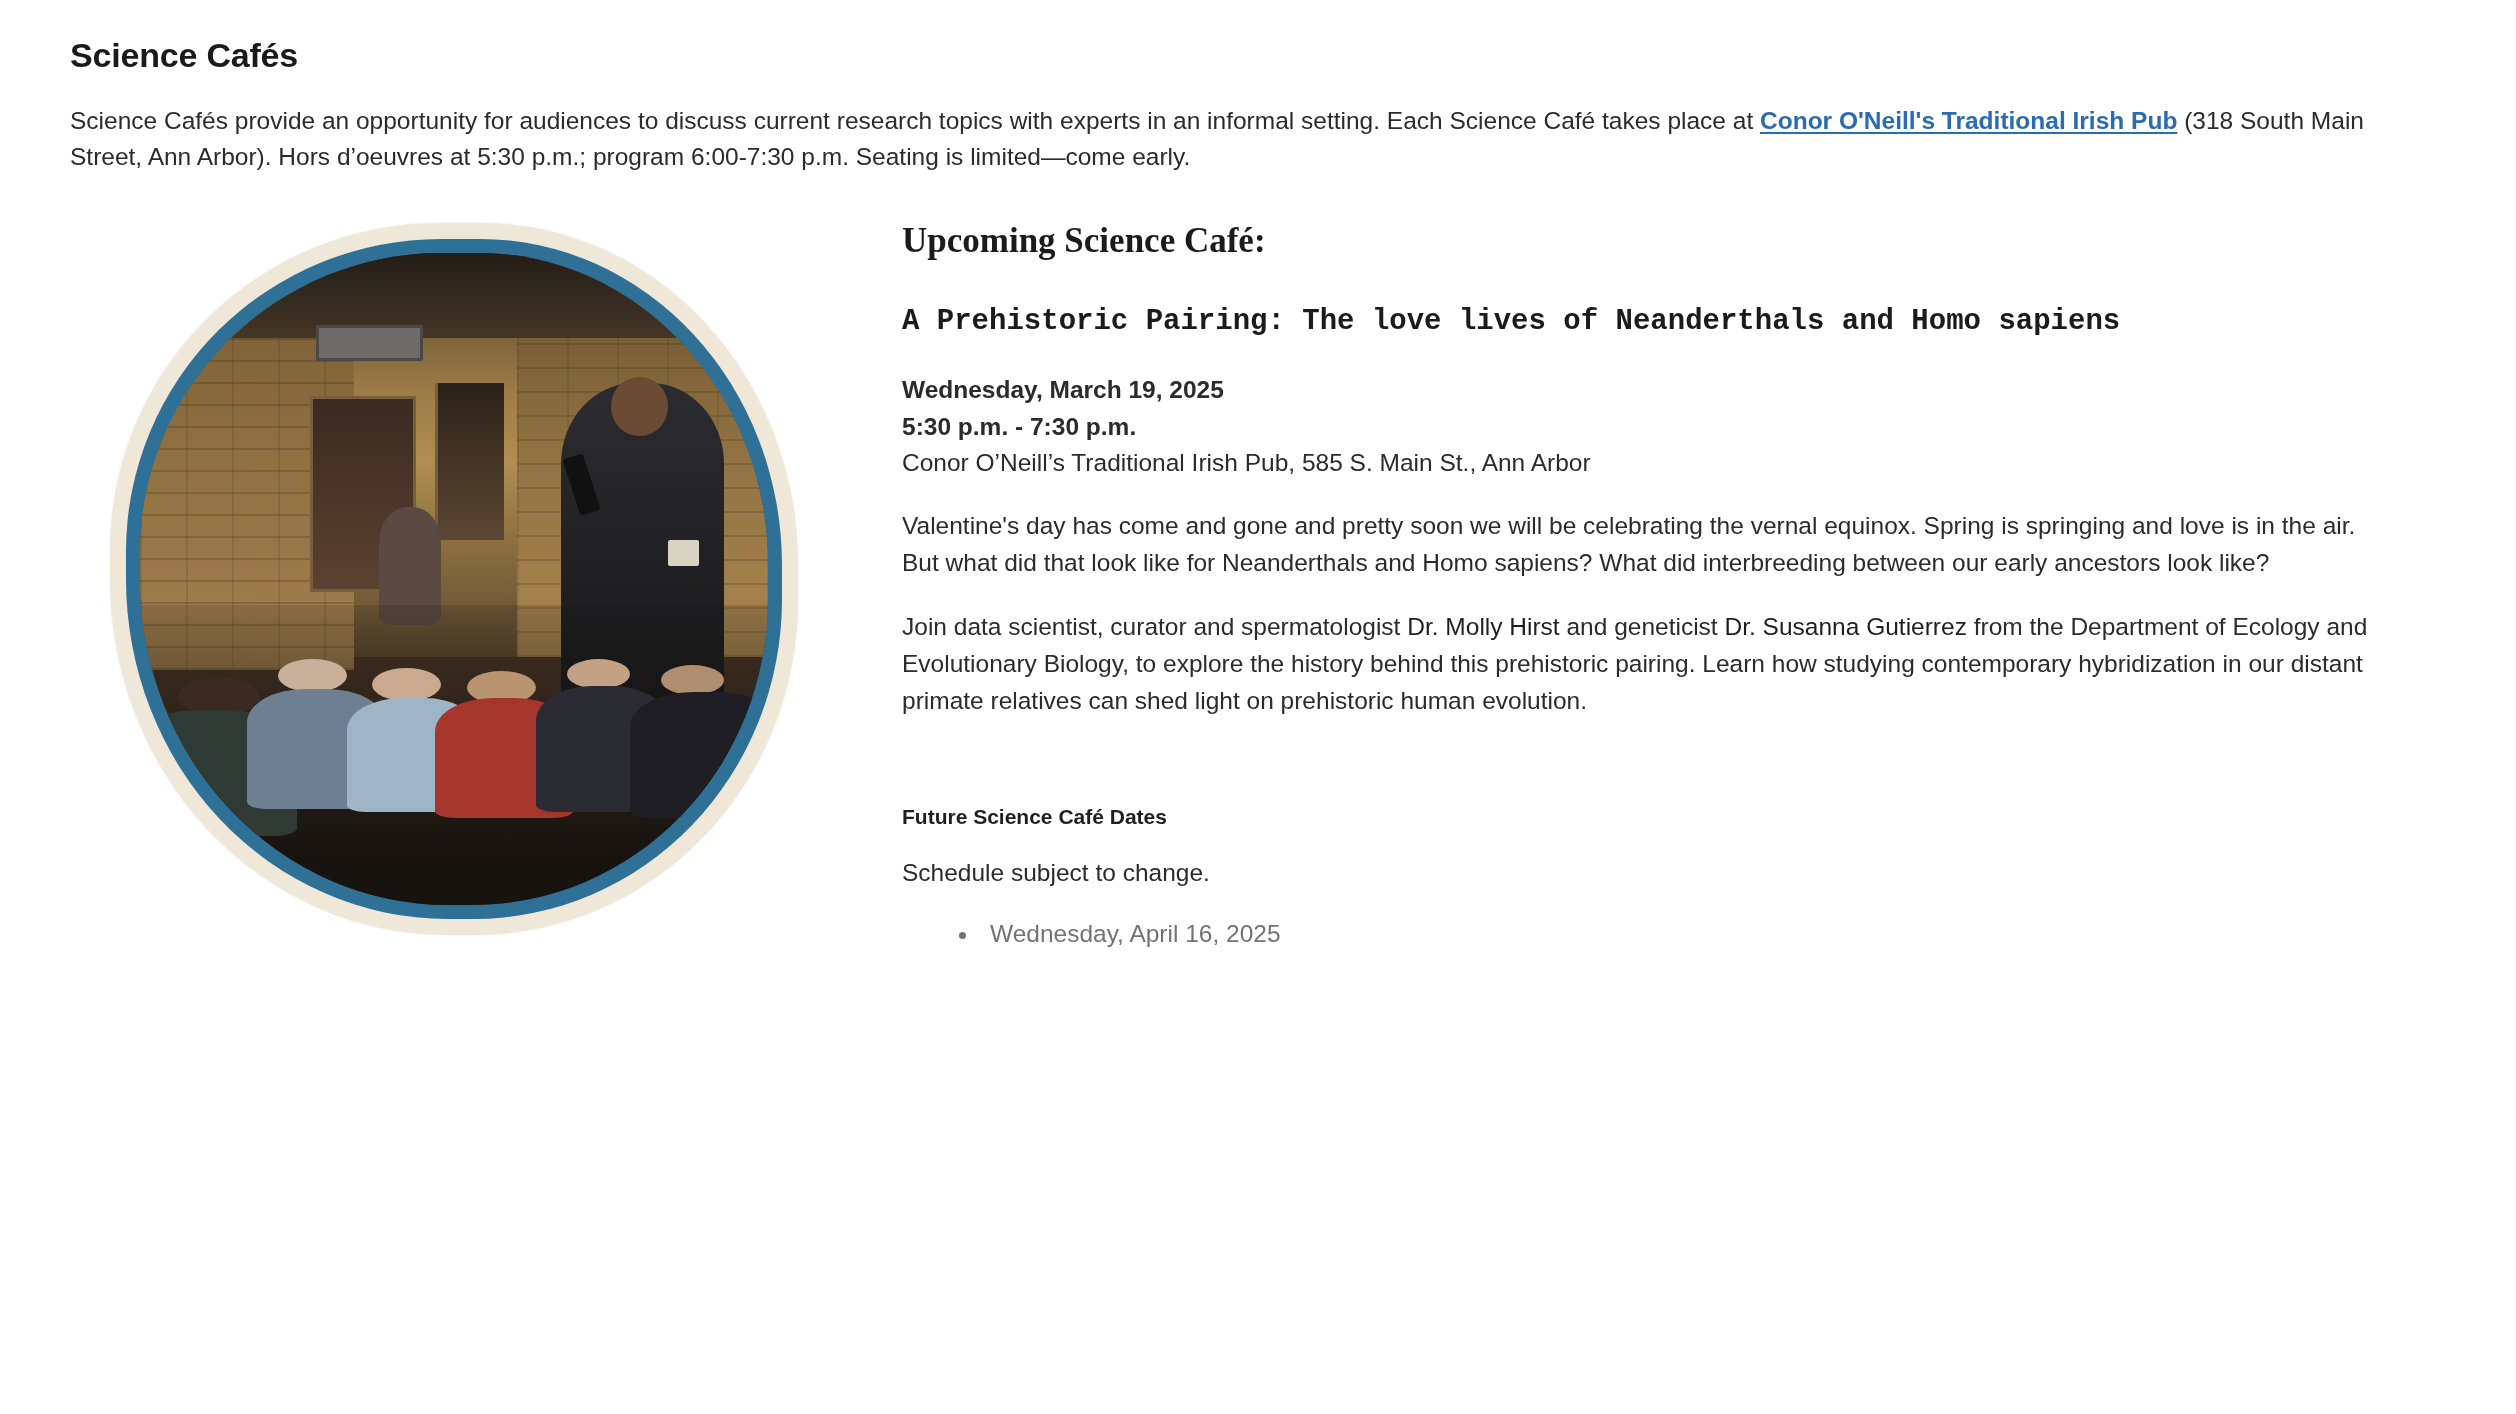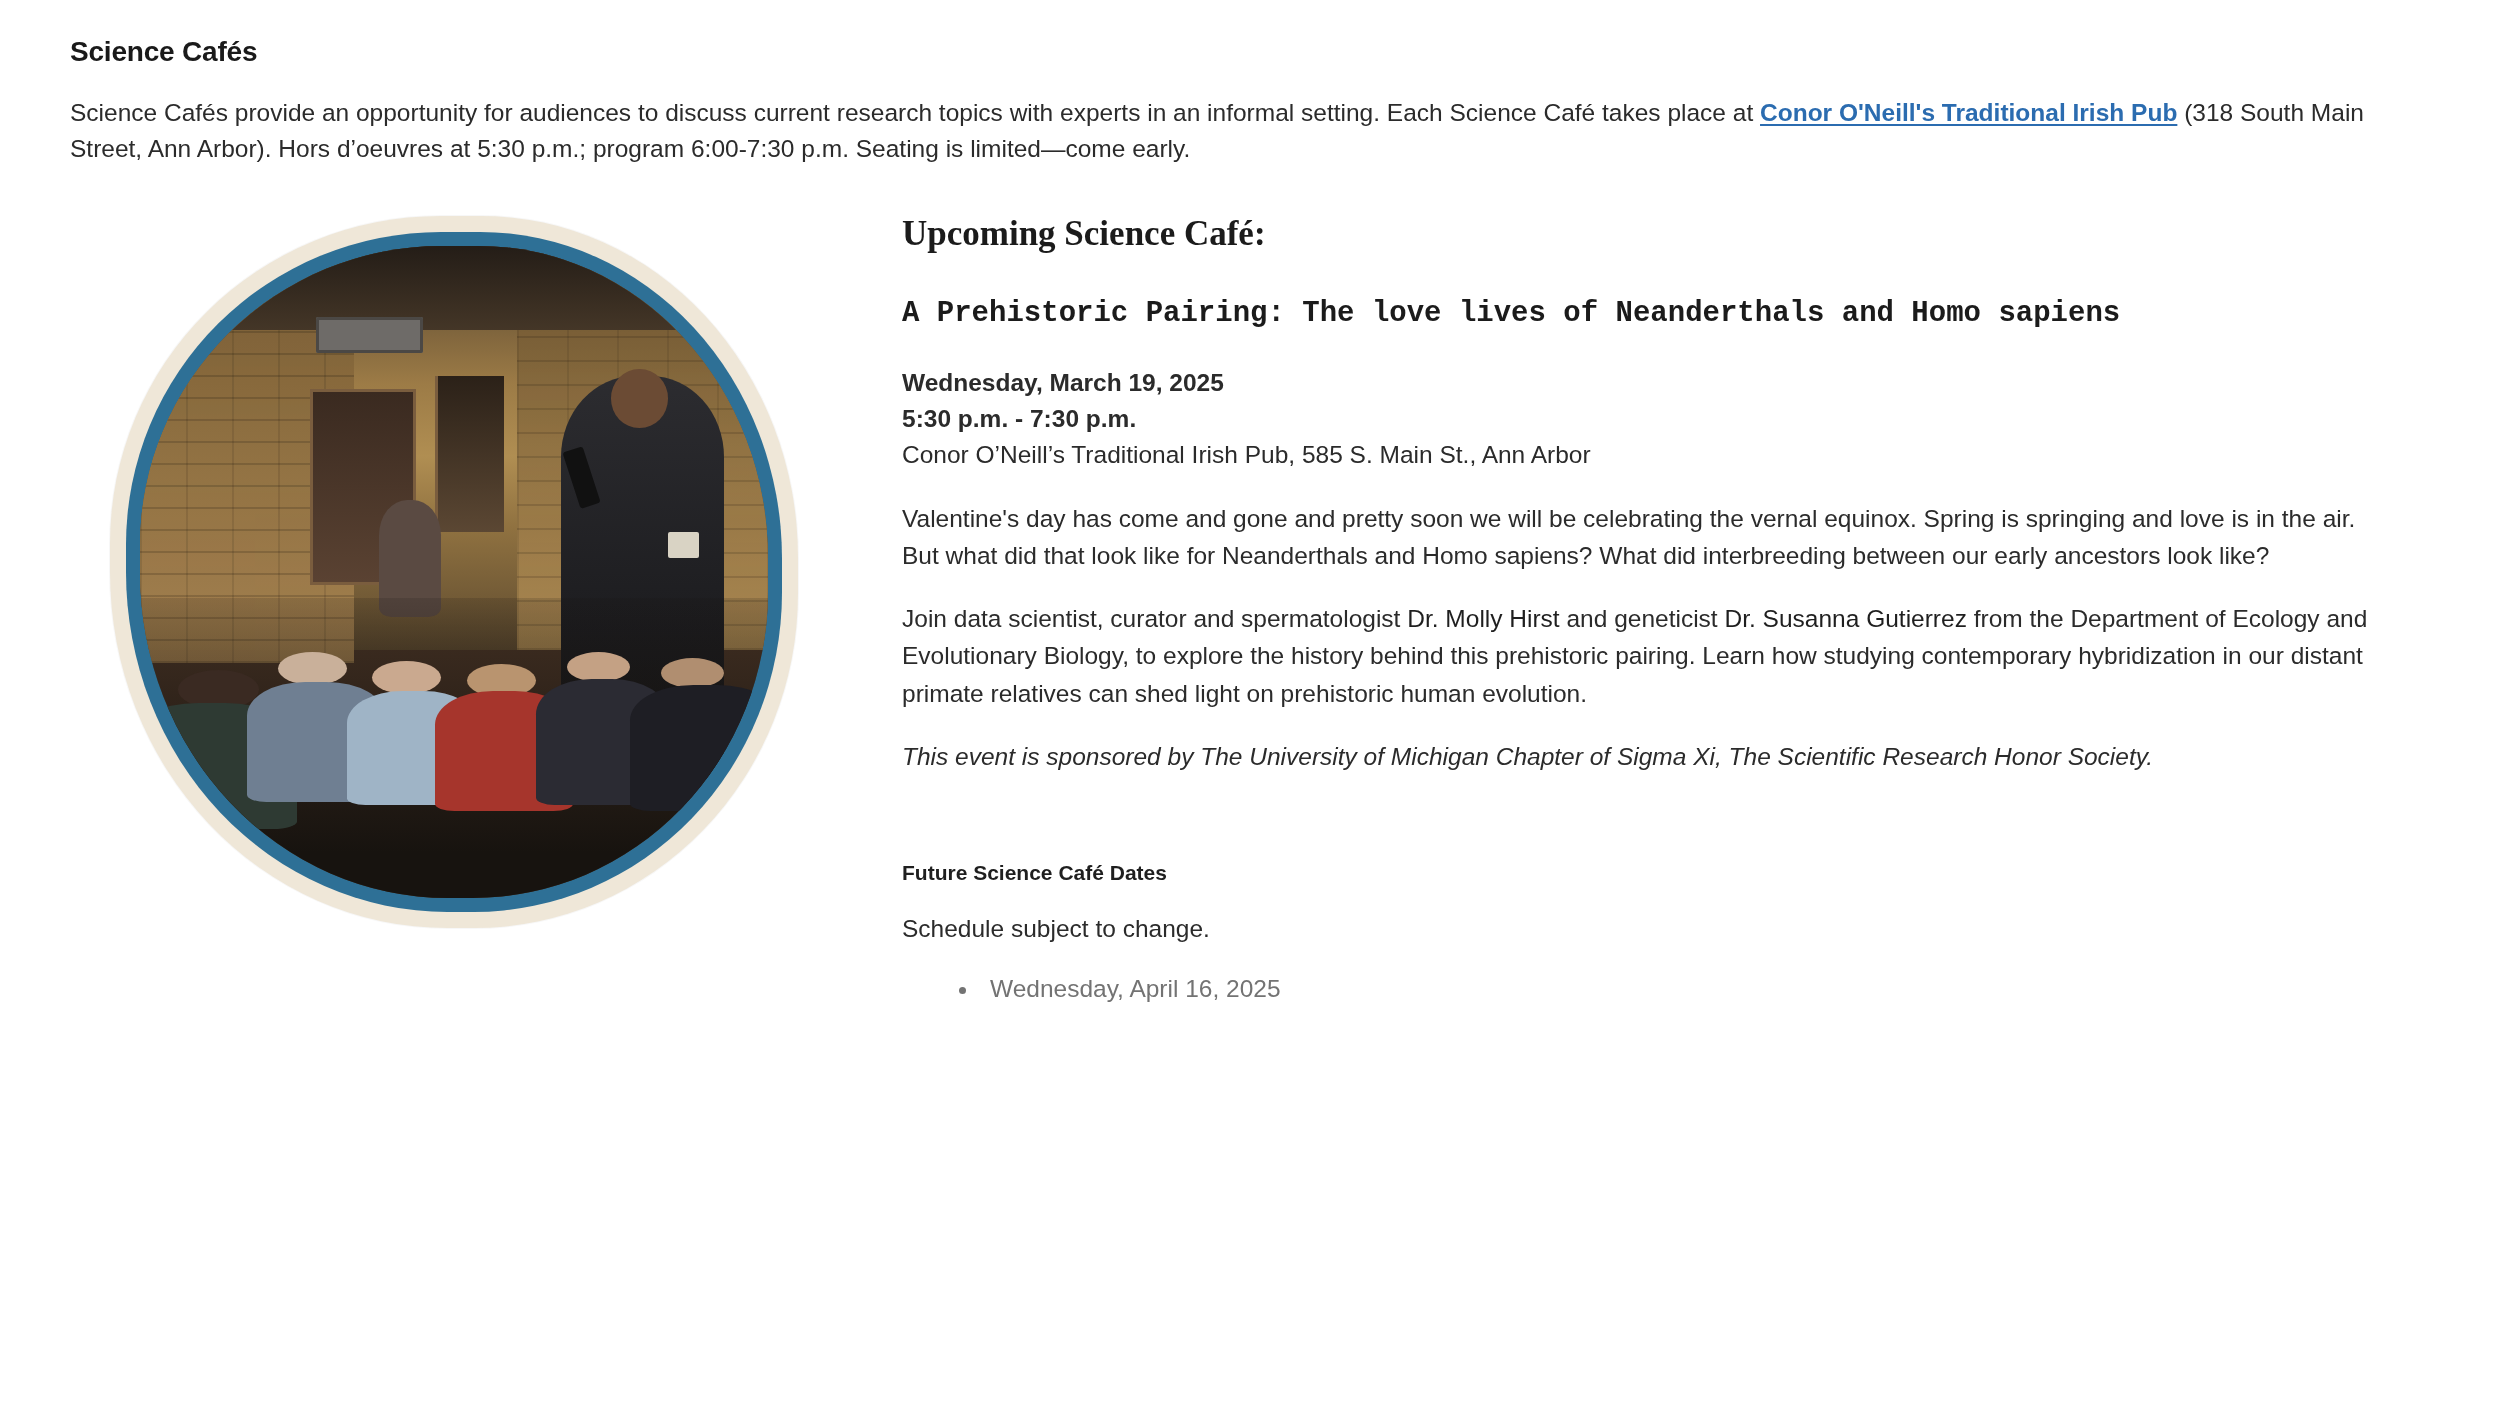--- a/index.html
+++ b/index.html
@@ -13,21 +13,21 @@
     height: 1414px;
     font-family: "Liberation Sans", sans-serif;
     color: #222222;
     overflow: hidden;
   }
   .page {
     padding: 34px 70px 0 70px;
   }
   h1.page-title {
     font-family: "Liberation Sans", sans-serif;
-    font-size: 28px;
+    font-size: 34px;
     line-height: 1.25;
     font-weight: bold;
     color: #1a1a1a;
     margin: 0 0 26px 0;
     letter-spacing: -0.2px;
   }
   .intro {
     font-size: 24.5px;
     line-height: 1.48;
     color: #2b2b2b;
@@ -270,21 +270,20 @@
         <b>5:30 p.m. - 7:30 p.m.</b><br>
         <span>Conor O’Neill’s Traditional Irish Pub, 585 S. Main St., Ann Arbor</span>
       </div>
 
       <p class="para">Valentine's day has come and gone and pretty soon we will be celebrating the vernal equinox. Spring is springing and love is in the air. But what did that look like for Neanderthals and Homo sapiens? What did interbreeding between our early ancestors look like?</p>
 
       <p class="para">
         <span>Join data scientist, curator and spermatologist </span><b>Dr. Molly Hirst</b><span> and geneticist </span><b>Dr. Susanna Gutierrez</b><span> from the Department of Ecology and Evolutionary Biology, to explore the history behind this prehistoric pairing. Learn how studying contemporary hybridization in our distant primate relatives can shed light on prehistoric human evolution.</span>
       </p>
 
-      <p class="sponsor">This event is sponsored by The University of Michigan Chapter of Sigma Xi, The Scientific Research Honor Society.</p>
 
       <h4 class="future-title">Future Science Café Dates</h4>
 
       <p class="future-note">Schedule subject to change.</p>
 
       <ul class="future-list">
         <li>Wednesday, April 16, 2025</li>
       </ul>
 
     </div>

